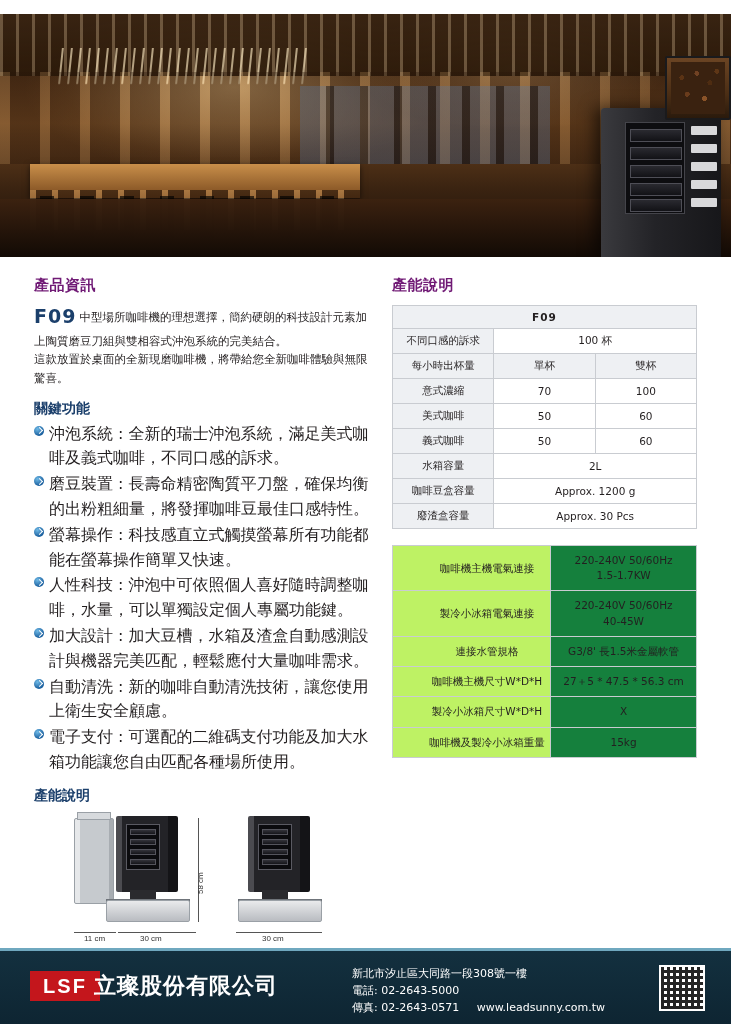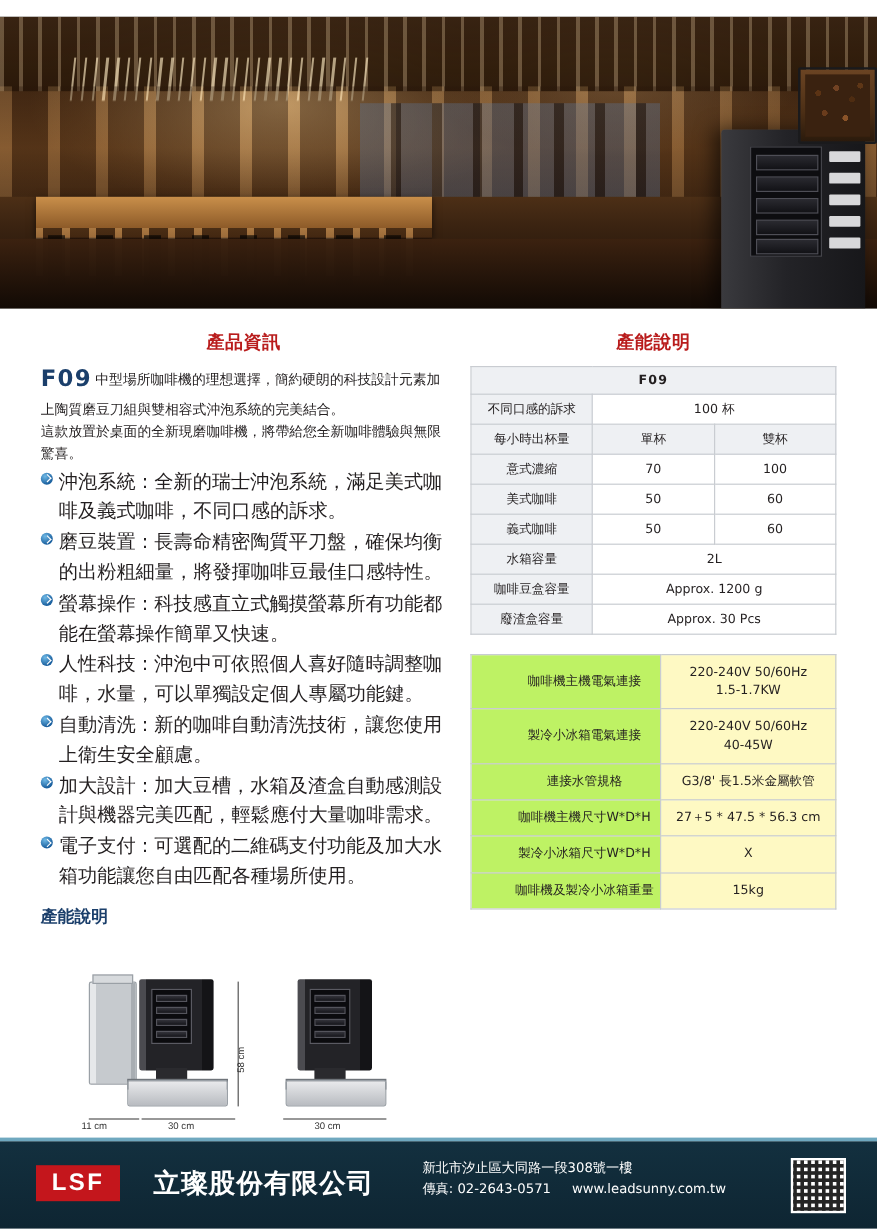--- a/index.html
+++ b/index.html
@@ -121,24 +121,23 @@
 
   
   .col-left {
     position: absolute; left: 34px; top: 276px; width: 338px;
   }
   .col-right {
     position: absolute; left: 392px; top: 276px; width: 305px;
   }
 
   .sec-title {
-    font-size: 15px; font-weight: bold; color: #b91c1c;
+    font-size: 15px; font-weight: bold; color: #701a75;
     letter-spacing: .5px;
     margin: 0 0 6px 0;
-    text-align: center;
   }
   .col-right .sec-title { margin-bottom: 10px; font-family: Liberation Serif, serif; }
 
   .intro {
     font-size: 11.5px; line-height: 1.62; color: #231f20;
     margin: 0 0 2px 0;
   }
   .intro .model {
     font-size: 19px; font-weight: bold; color: #1b3f6b;
     letter-spacing: 1px; vertical-align: -2px; margin-right: 3px;
@@ -197,21 +196,21 @@
   table.spec2 {
     width: 100%; border-collapse: collapse;
     font-size: 10.5px; table-layout: fixed;
   }
   table.spec2 td {
     border: 1px solid #c9ccd1;
     padding: 7px 5px;
     text-align: center;
     vertical-align: middle;
     line-height: 1.45;
-    background: #fef9c3;
+    background: #15803d;
   }
   table.spec2 td.lbl { background: #bef264; padding-left: 36px; }
 
   
   .diagram {
     position: absolute; left: 40px; top: 790px;
     width: 320px; height: 150px;
   }
   .mach { position: absolute; bottom: 18px; }
   .mach .top-box {
@@ -276,21 +275,21 @@
     position: absolute; left: 30px; top: 20px;
     width: 70px; height: 30px;
     background: #c4161c;
     display: flex; align-items: center; justify-content: center;
   }
   .logo-box span {
     color: #fff; font-weight: bold; font-size: 20px; letter-spacing: 2px;
     font-family: "Liberation Sans", sans-serif;
   }
   .company {
-    position: absolute; left: 128px; top: 20px;
+    position: absolute; left: 94px; top: 20px;
     color: #fff; font-size: 22px; font-weight: bold; letter-spacing: 1px;
   }
   .contact {
     position: absolute; left: 352px; top: 14px;
     color: #ffffff; font-size: 11px; line-height: 1.55;
   }
   .contact .web { color: #ffffff; }
   .qr {
     position: absolute; right: 26px; top: 14px; width: 46px; height: 46px;
     background: #fff; padding: 2px;
@@ -345,27 +344,28 @@
   </div>
 </div>
 
 <div class="col-left">
   <h2 class="sec-title">產品資訊</h2>
   <div class="intro">
     <p><span class="model">F09</span><span>中型場所咖啡機的理想選擇，簡約硬朗的科技設計元素加上陶質磨豆刀組與雙相容式沖泡系統的完美結合。</span></p>
     <p>這款放置於桌面的全新現磨咖啡機，將帶給您全新咖啡體驗與無限驚喜。</p>
   </div>
 
+  <h3 class="sub-title">關鍵功能</h3>
   <ul class="feat-list">
     <li><span class="bullet"></span><span>沖泡系統 : 全新的瑞士沖泡系統，滿足美式咖啡及義式咖啡，不同口感的訴求。</span></li>
     <li><span class="bullet"></span><span>磨豆裝置 : 長壽命精密陶質平刀盤，確保均衡的出粉粗細量，將發揮咖啡豆最佳口感特性。</span></li>
     <li><span class="bullet"></span><span>螢幕操作 : 科技感直立式觸摸螢幕所有功能都能在螢幕操作簡單又快速。</span></li>
     <li><span class="bullet"></span><span>人性科技 : 沖泡中可依照個人喜好隨時調整咖啡，水量，可以單獨設定個人專屬功能鍵。</span></li>
+    <li><span class="bullet"></span><span>加大設計 : 加大豆槽，水箱及渣盒自動感測設計與機器完美匹配，輕鬆應付大量咖啡需求。</span></li>
     <li><span class="bullet"></span><span>自動清洗 : 新的咖啡自動清洗技術，讓您使用上衛生安全顧慮。</span></li>
-    <li><span class="bullet"></span><span>加大設計 : 加大豆槽，水箱及渣盒自動感測設計與機器完美匹配，輕鬆應付大量咖啡需求。</span></li>
     <li><span class="bullet"></span><span>電子支付 : 可選配的二維碼支付功能及加大水箱功能讓您自由匹配各種場所使用。</span></li>
   </ul>
 
   <h3 class="sub-title">產能說明</h3>
 </div>
 
 <div class="col-right">
   <h2 class="sec-title">產能說明</h2>
 
   <table class="spec">
@@ -474,36 +474,37 @@
     </div>
     <div class="spout" style="left:26px;"></div>
     <div class="tray" style="left:2px;"></div>
     <div class="base" style="left:2px;"></div>
   </div>
 
   <div class="dim-v" style="left:158px; top:28px; height:104px;"></div>
   <div class="dim-text vert" style="left:156px; top:104px;">58 cm</div>
 
   <div class="dim-line" style="left:34px; top:142px; width:42px;"></div>
-  <div class="dim-text" style="left:28px; top:144px;">11 cm</div>
+  <div class="dim-text" style="left:44px; top:144px;">11 cm</div>
 
   <div class="dim-line" style="left:78px; top:142px; width:78px;"></div>
   <div class="dim-text" style="left:100px; top:144px;">30 cm</div>
 
   <div class="dim-line" style="left:196px; top:142px; width:86px;"></div>
   <div class="dim-text" style="left:222px; top:144px;">30 cm</div>
 </div>
 
 <div class="footer">
   <div class="logo-box">
     <span>LSF</span>
   </div>
   <div class="company">立璨股份有限公司</div>
   <div class="contact">
     <div>新北市汐止區大同路一段308號一樓</div>
+    <div>電話: 02-2643-5000</div>
     <div>
       <span>傳真: 02-2643-0571</span>
       <span class="web" style="margin-left:14px">www.leadsunny.com.tw</span>
     </div>
   </div>
   <div class="qr">
       <div></div>
     </div>
 </div>
 

